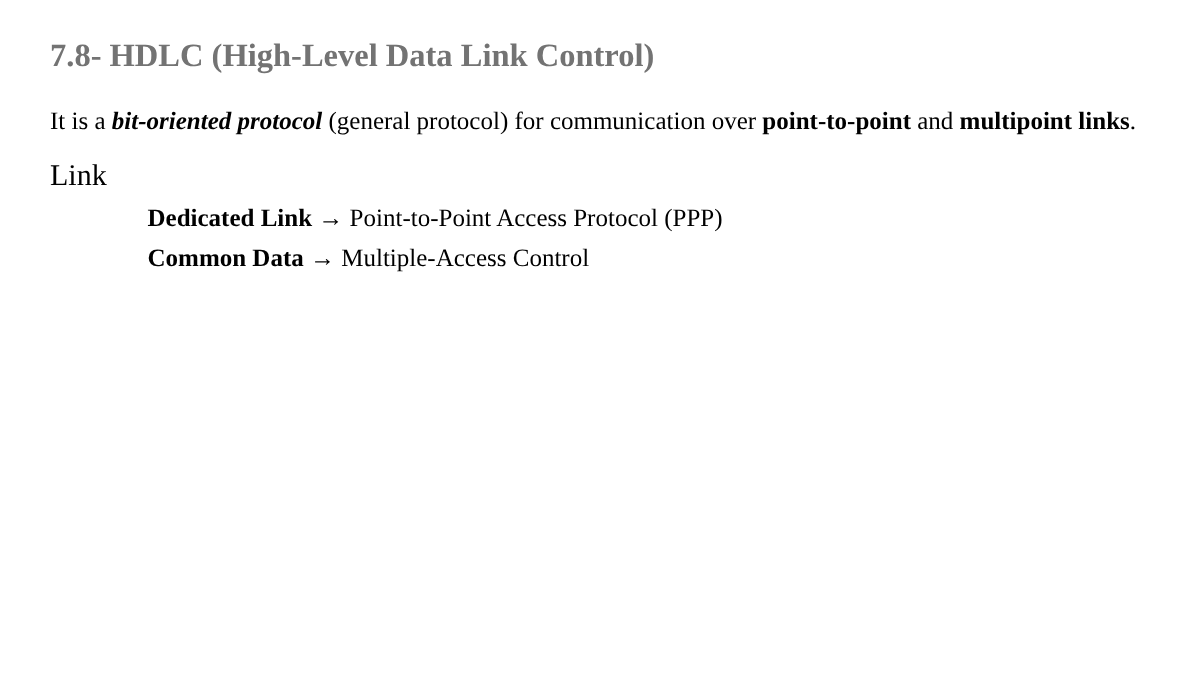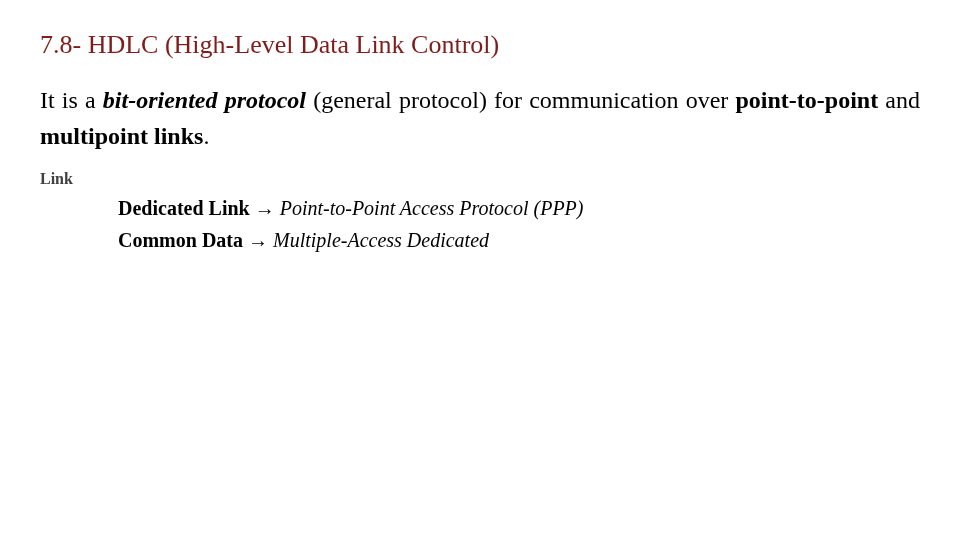--- a/index.html
+++ b/index.html
@@ -19,69 +19,68 @@
     }
 
     .page {
       padding: 30px 40px 30px 40px;
       width: 960px;
       height: 540px;
     }
 
     .title {
       font-size: 26px;
-      font-weight: normal;
-      color: #7f1d1d;
+      font-weight: bold;
+      color: #737373;
       margin-bottom: 22px;
     }
 
     .paragraph {
-      font-size: 24px;
+      font-size: 20px;
       line-height: 1.5;
       margin-bottom: 16px;
       text-align: justify;
     }
 
     .paragraph .bold-italic {
       font-weight: bold;
       font-style: italic;
     }
 
     .paragraph .bold {
       font-weight: bold;
     }
 
     .link-section {
       margin-top: 10px;
     }
 
     .link-heading {
-      font-size: 16px;
-      font-weight: bold;
-      color: #404040;
+      font-size: 24px;
+      font-weight: normal;
+      color: #000000;
       margin-bottom: 4px;
     }
 
     .link-item {
       font-size: 20px;
       line-height: 1.6;
       padding-left: 30px;
     }
 
     .link-item .label {
       font-weight: bold;
       margin-left: 48px;
     }
 
     .link-item .arrow {
       font-style: normal;
     }
 
     .link-item .protocol {
-      font-style: italic;
     }
   </style>
 </head>
 <body>
 
 <div class="page">
 
   <div class="title">7.8- HDLC (High-Level Data Link Control)</div>
 
   <p class="paragraph">
@@ -94,17 +93,17 @@
 
     <div class="link-item">
       <span class="label">Dedicated Link</span>
       <span class="arrow"> → </span>
       <span class="protocol">Point-to-Point Access Protocol (PPP)</span>
     </div>
 
     <div class="link-item">
       <span class="label">Common Data</span>
       <span class="arrow"> → </span>
-      <span class="protocol">Multiple-Access Dedicated</span>
+      <span class="protocol">Multiple-Access Control</span>
     </div>
   </div>
 
 </div>
 
 </body></html>

